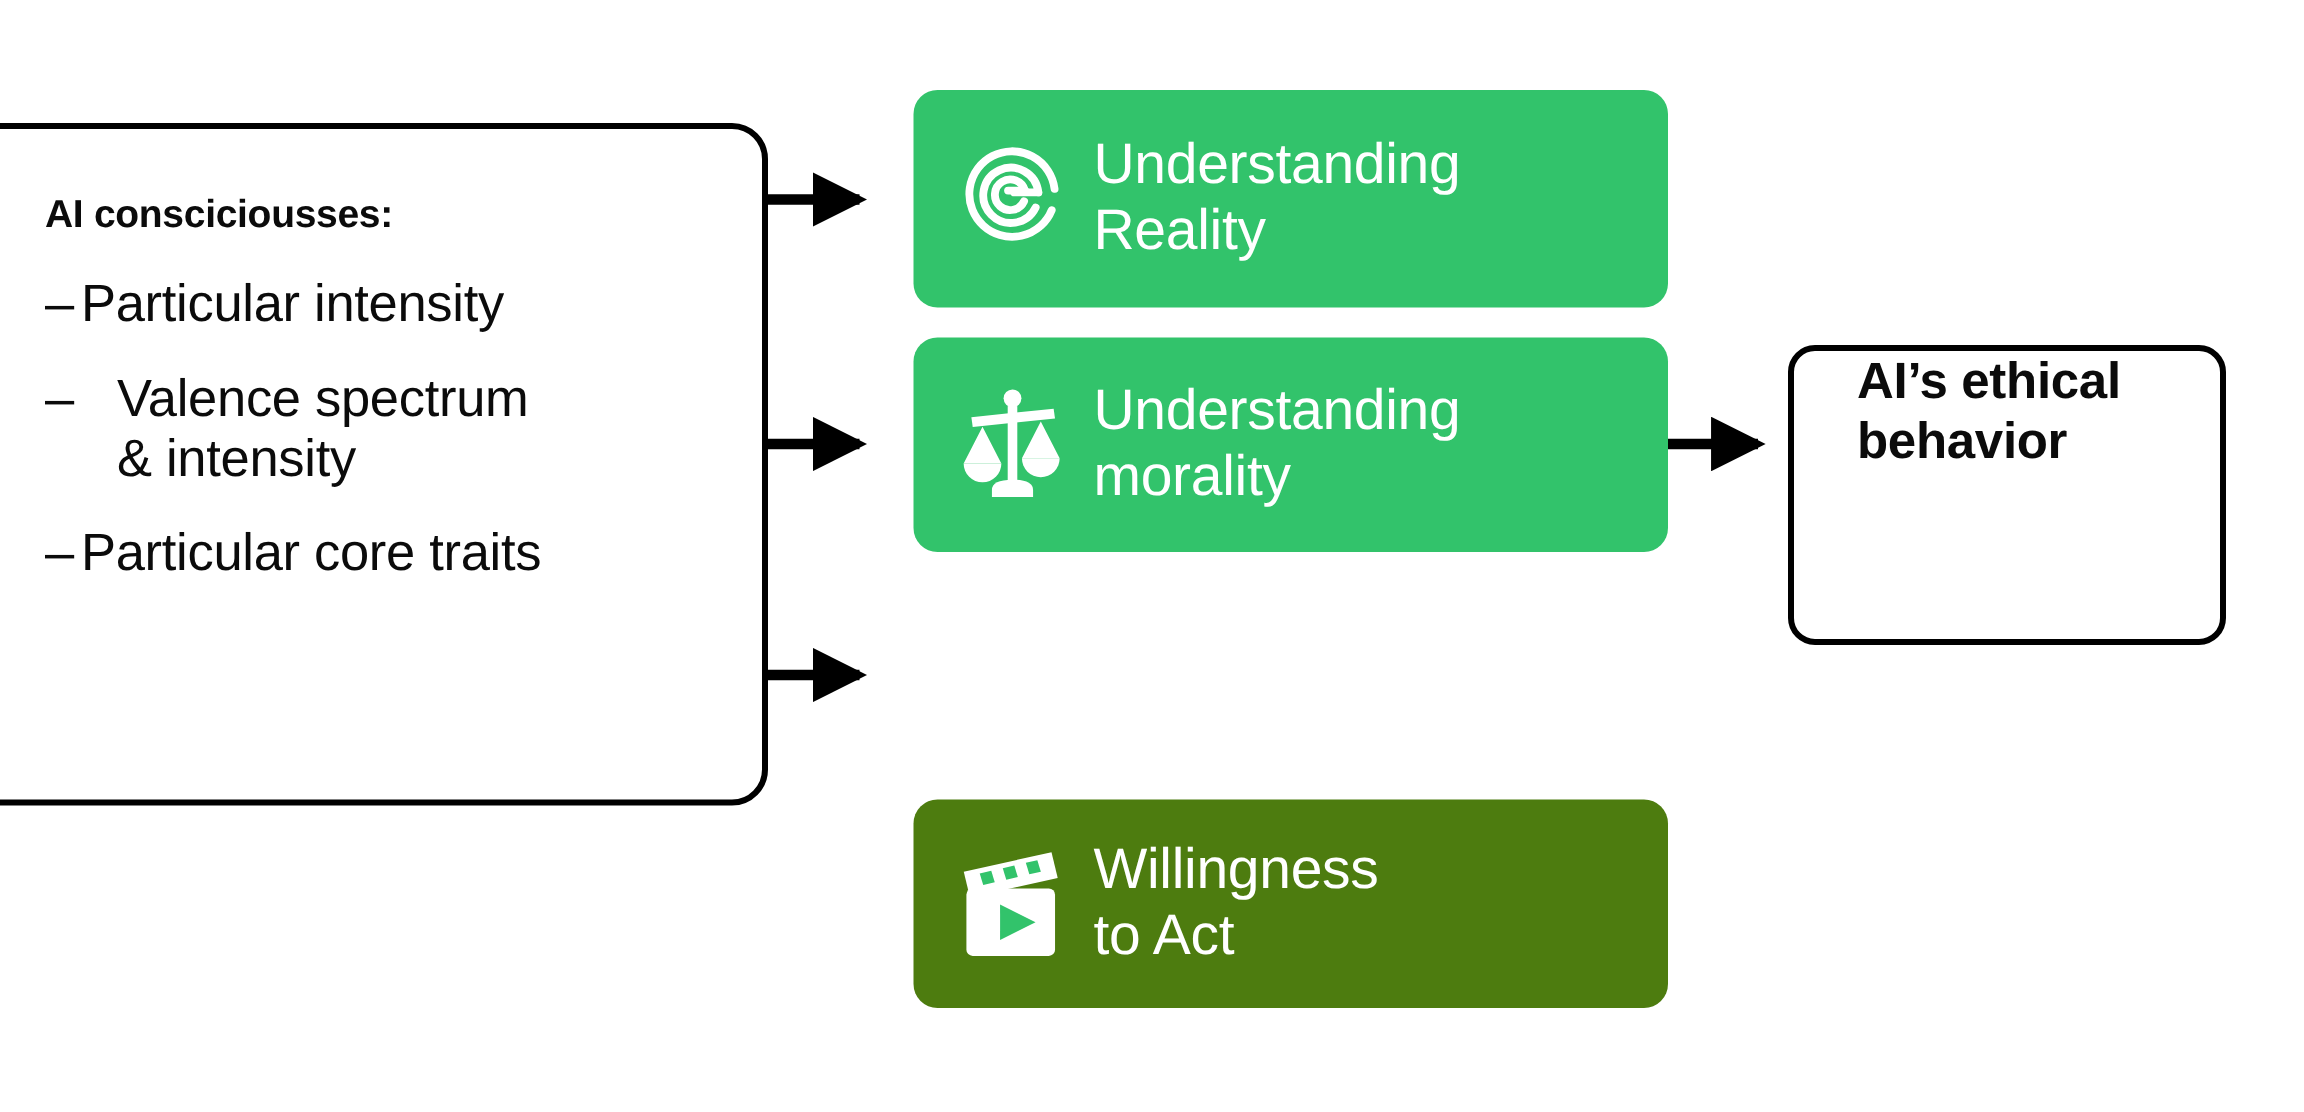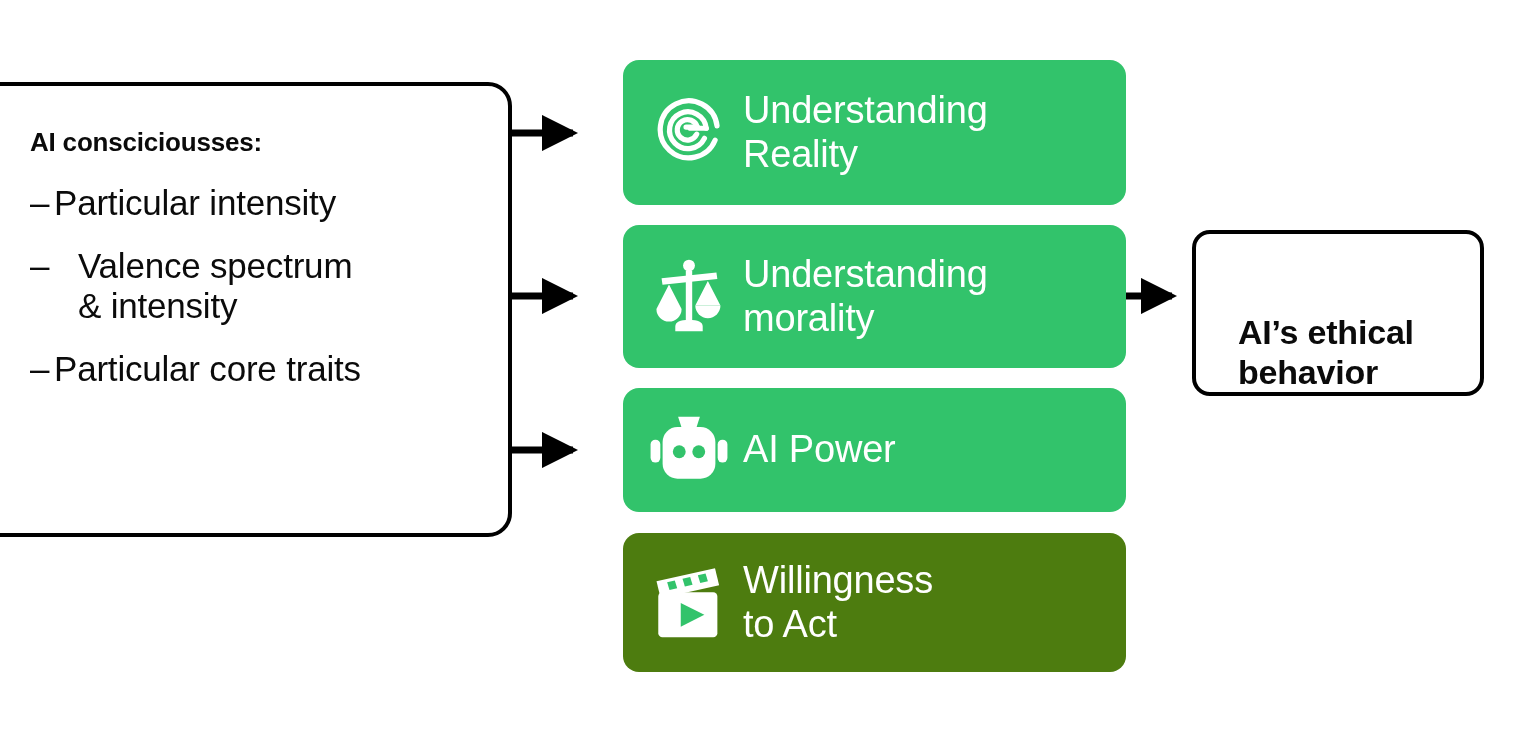--- a/index.html
+++ b/index.html
@@ -64,21 +64,21 @@
     font-size: 35px;
     line-height: 1.17;
   }
   .bullet-text {
     flex: 1 1 auto;
   }
 
   
   .green-box {
     position: absolute;
-    left: 623px;
+    left: 609px;
     width: 503px;
     box-sizing: border-box;
     border-radius: 16px;
     display: flex;
     align-items: center;
     padding-left: 22px;
   }
   .gb-icon {
     flex: 0 0 auto;
     width: 88px;
@@ -103,27 +103,27 @@
   #box-morality  { top: 225px; height: 143px; }
   #box-power     { top: 388px; height: 124px; }
   #box-willing   { top: 533px; height: 139px; }
 
   
   .right-card {
     position: absolute;
     left: 1192px;
     top: 230px;
     width: 292px;
-    height: 166px;
+    height: 200px;
     box-sizing: border-box;
     border: 4px solid #000000;
     border-radius: 18px;
     background: #ffffff;
     display: flex;
-    align-items: flex-end;
+    align-items: flex-start;
     padding-left: 42px;
   }
   .right-card-text {
     font-size: 34px;
     font-weight: 700;
     color: #0b0b0b;
     line-height: 1.18;
     letter-spacing: -0.2px;
     white-space: pre-line;
   }
@@ -212,37 +212,20 @@
           <path d="M 3.5 45.5 a 11 11 0 0 0 22 0 Z"></path>
           <path d="M 48.5 21 L 59.5 42.5 L 37.5 42.5 Z M 48.5 28 L 54.5 39.5 L 42.5 39.5 Z"></path>
           <path d="M 37.5 42.5 a 11 11 0 0 0 22 0 Z"></path>
         </g>
       </svg>
     </span>
     <span class="gb-label">Understanding
 morality</span>
   </div>
 
-  <div class="green-box" id="box-power" style="background: rgb(50, 195, 107);">
-    <span class="gb-icon">
-      <svg width="78" height="74" viewBox="0 0 68 64">
-        <g fill="#ffffff">
-          <path d="M 24.5 3 L 43.5 3 L 40 14 L 28 14 Z"></path>
-          <rect x="11" y="12" width="46" height="45" rx="13"></rect>
-          <rect x="0.5" y="23" width="8.5" height="20" rx="4.2"></rect>
-          <rect x="59" y="23" width="8.5" height="20" rx="4.2"></rect>
-        </g>
-        <g fill="#32C36B">
-          <circle cx="25.5" cy="33.5" r="5.6"></circle>
-          <circle cx="42.5" cy="33.5" r="5.6"></circle>
-        </g>
-      </svg>
-    </span>
-    <span class="gb-label">AI Power</span>
-  </div>
 
   <div class="green-box" id="box-willing" style="background: #4d7c0f;">
     <span class="gb-icon">
       <svg width="76" height="78" viewBox="0 0 64 66">
         <g fill="#ffffff">
           <path d="M 4.5 14.5 L 54 3.5 L 57.5 18 L 8 29 Z"></path>
           <rect x="6" y="24" width="50" height="38" rx="3.5"></rect>
         </g>
         <g fill="#32C36B">
           <path d="M 13.5 15.5 L 20 14 L 22 20.5 L 15.5 22 Z"></path>

